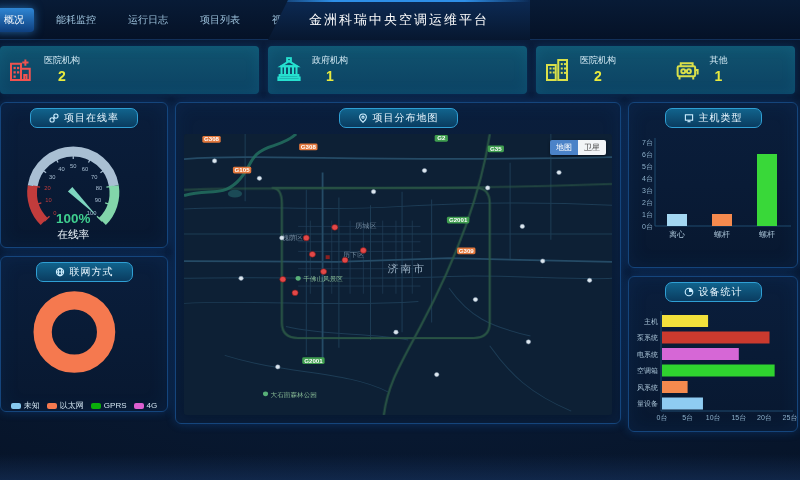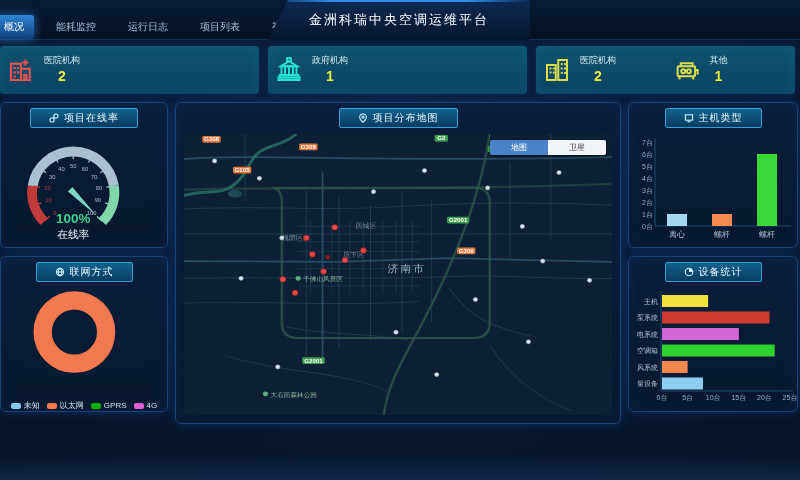--- a/index.html
+++ b/index.html
@@ -1,21 +1,21 @@
 <!DOCTYPE html>
 <html><head>
 <meta charset="utf-8">
 <style>
   *{margin:0;padding:0;box-sizing:border-box}
   html,body{width:800px;height:480px;overflow:hidden}
   body{font-family:"Liberation Sans","DejaVu Sans",sans-serif;color:#dce8f4;position:relative;
        background:radial-gradient(120% 110% at 50% 30%, #0c2142 0%, #081830 55%, #050f20 100%)}
 
   
-  .topbar{height:40px;display:flex;align-items:flex-end;position:relative;
+  .topbar{height:40px;display:flex;align-items:center;position:relative;
           background:linear-gradient(180deg,#081b36,#051227);border-bottom:1px solid #123059}
   .tabs{display:flex;align-items:center;gap:12px;font-size:10px;color:#9cc0da;margin-left:-6px}
   .tab{padding:5px 10px;cursor:pointer;white-space:nowrap}
   .tab.active{background:linear-gradient(180deg,#2f86d4,#0e3f7e);color:#fff;border-radius:3px;
               box-shadow:0 0 10px rgba(47,134,212,.7)}
   .title-panel{position:absolute;left:268px;top:0;width:262px;height:40px;display:flex;align-items:center;
                justify-content:center;background:linear-gradient(180deg,#0c2a54,#07172f);
                clip-path:polygon(20px 0,100% 0,100% 100%,0 100%)}
   .title-panel::before{content:"";position:absolute;top:0;left:0;right:0;height:2px;
                background:linear-gradient(90deg,transparent,#2e8fe8 25%,#2e8fe8 75%,transparent)}
@@ -33,33 +33,33 @@
   .stat-label{font-size:9px;color:#d6ecf6;white-space:nowrap}
   .stat-value{font-size:14px;font-weight:bold;text-align:center}
 
   
   .main{display:grid;grid-template-columns:168px 446px 170px;gap:8px 7px;margin:8px 3px 0 0;height:322px}
   .col{display:flex;flex-direction:column;gap:8px}
   .panel{position:relative;background:linear-gradient(180deg,#0a1e3c,#081830);
          border:1px solid #15457c;border-radius:6px;
          box-shadow:0 0 10px rgba(20,110,220,.28), inset 0 0 18px rgba(16,70,140,.18)}
   .panel-h{display:flex;align-items:center;gap:5px;width:max-content;margin:5px auto 0;padding:2px 18px;
-           background:linear-gradient(180deg,#11638c,#0a3c60);border:1px solid #2f9fd4;border-radius:2px;
+           background:linear-gradient(180deg,#11638c,#0a3c60);border:1px solid #2f9fd4;border-radius:7px;
            font-size:10px;color:#eaf7ff;letter-spacing:1px;white-space:nowrap}
   .ph-icon{width:10px;height:10px;stroke:#cdeeff;fill:none;stroke-width:1.1;flex:0 0 auto}
-  .p-gauge{height:146px}.p-net{height:156px}.p-host{height:146px}.p-dev{height:156px}
+  .p-gauge{height:146px}.p-net{height:156px}.p-host{height:166px}.p-dev{height:156px}
   .p-map{height:322px;display:flex;flex-direction:column}
   .chart-svg{display:block;width:100%}
 
   
   .map-wrap{position:relative;flex:1;margin:6px 8px 8px;border-radius:3px;overflow:hidden;background:#0d2035}
   .map-svg{width:100%;height:100%;display:block}
   .map-ctrl{position:absolute;top:6px;right:6px;display:flex;border-radius:2px;overflow:hidden;
             font-size:8px;box-shadow:0 1px 3px rgba(0,0,0,.5)}
-  .map-btn{padding:2px 21px;cursor:pointer}
+  .map-btn{padding:2px 6px;cursor:pointer}
   .map-btn.active{background:#4b83c8;color:#fff}
   .map-btn:not(.active){background:#f2f5f7;color:#444}
 
   
   .net-legend{display:flex;justify-content:center;align-items:center;gap:7px;font-size:8px;color:#d2e4f0;margin-top:18px}
   .legend-item{display:flex;align-items:center;gap:3px;cursor:pointer}
   .sw{display:inline-block;width:10px;height:6px;border-radius:2px}
 
   .footer-glow{position:absolute;left:0;right:0;bottom:0;height:26px;pointer-events:none;
                background:linear-gradient(180deg,rgba(10,25,50,0),rgba(28,60,110,.45))}

